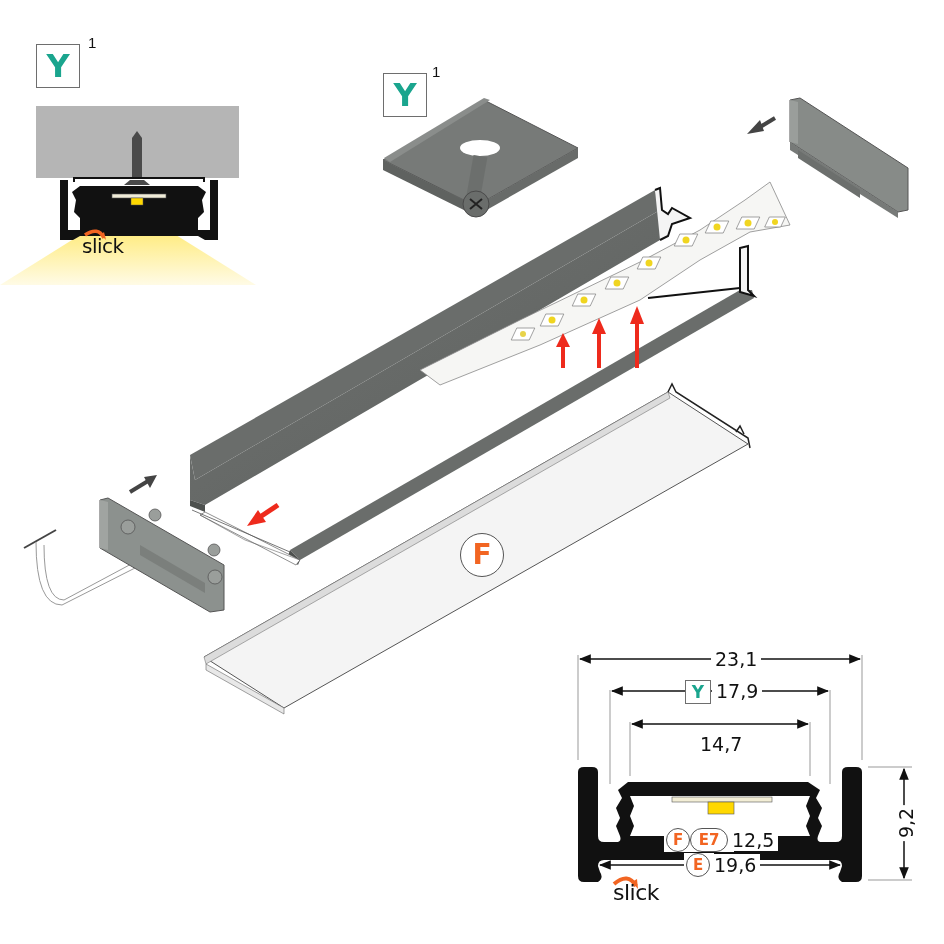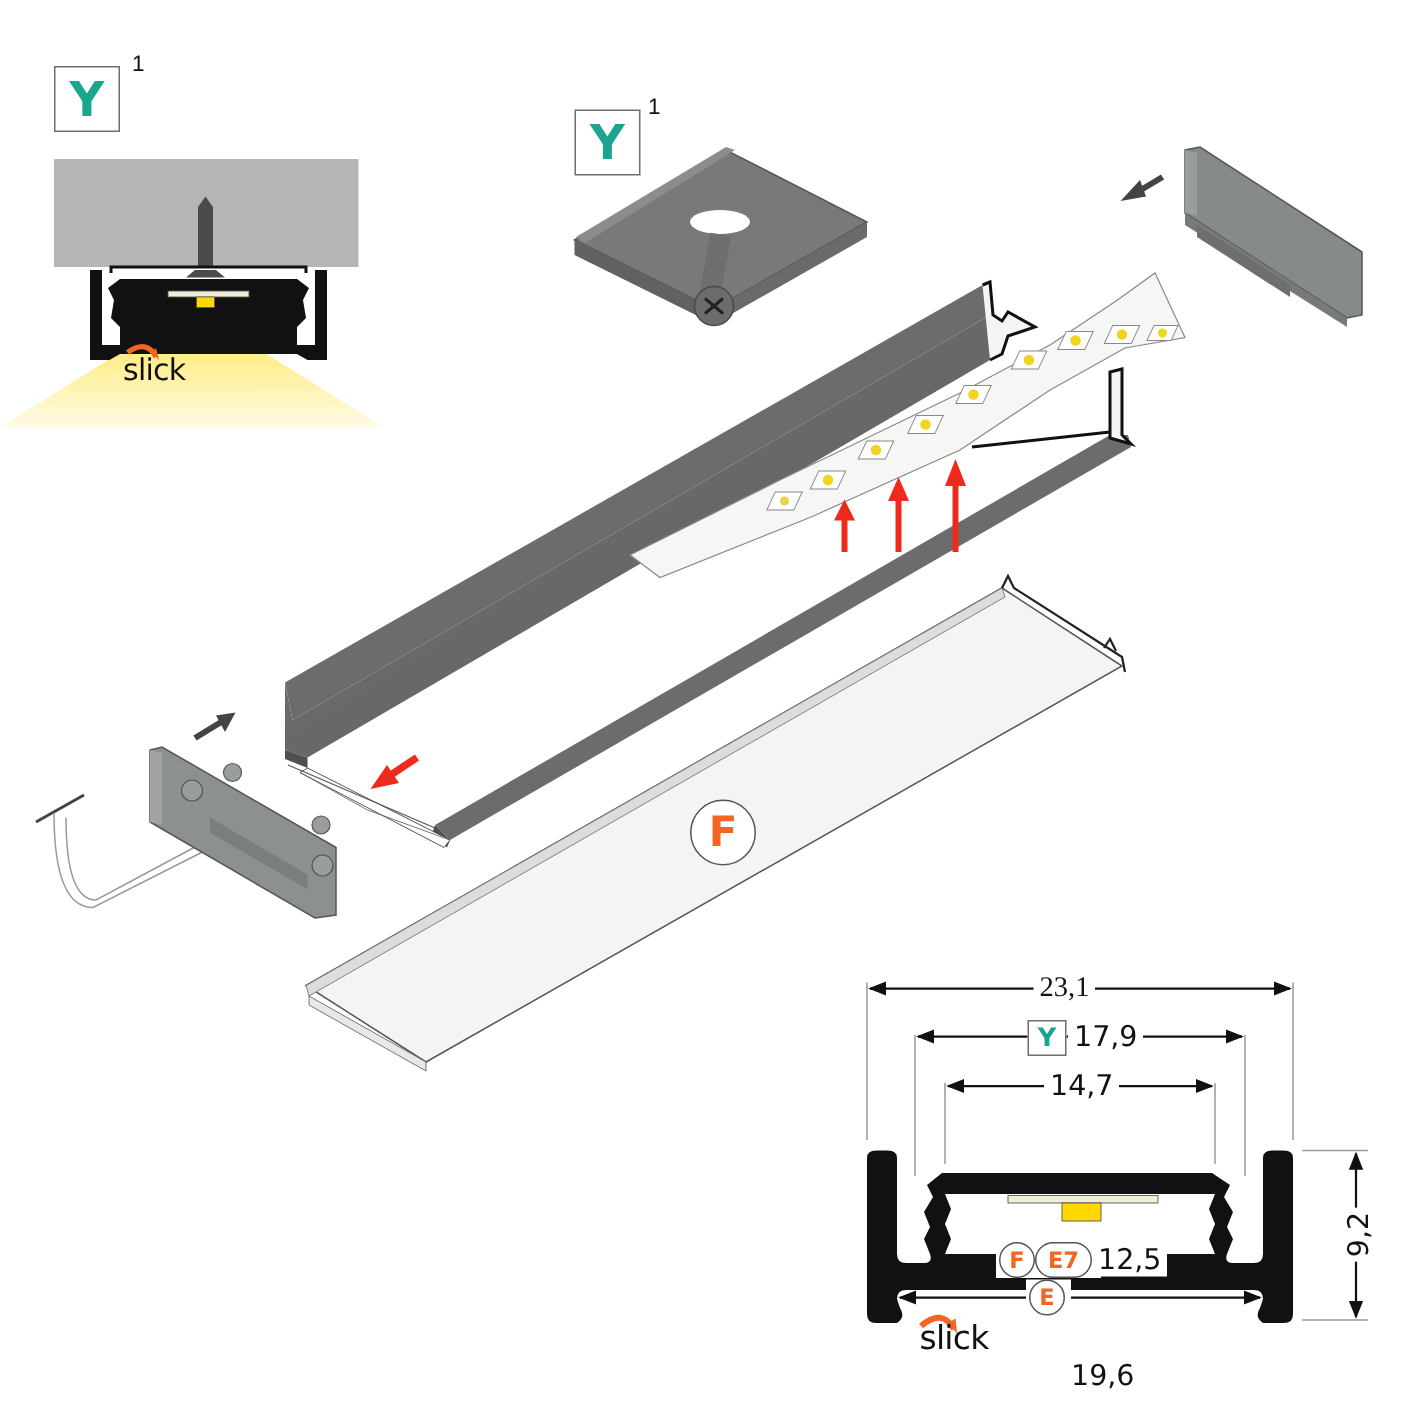--- a/index.html
+++ b/index.html
@@ -219,31 +219,31 @@
 
 <div class="badge-y" style="left:36px; top:44px; width:42px; height:42px; font-size:32px; line-height:42px;">Y</div>
 <div class="sup" style="left:88px; top:34px;">1</div>
 <div class="logo" style="left:82px; top:234px; font-size:20px;">slick</div>
 
 <div class="badge-y" style="left:383px; top:73px; width:42px; height:42px; font-size:32px; line-height:42px;">Y</div>
 <div class="sup" style="left:432px; top:63px;">1</div>
 
 <div class="circ" style="left:460px; top:533px; width:42px; height:42px; font-size:28px; line-height:42px;">F</div>
 
-<div class="dim-label" style="left:689px; top:648px;font-family:Liberation Serif, serif;">23,1</div>
+<div class="dim-label" style="left:711px; top:648px;">23,1</div>
 
 <div class="badge-y" style="left:685px; top:680px; width:24px; height:22px; font-size:17px; line-height:22px; border-width:1px;">Y</div>
 <div class="dim-label" style="left:712px; top:680px;">17,9</div>
 
-<div class="dim-label" style="left:696px; top:713px;">14,7</div>
+<div class="dim-label" style="left:696px; top:733px;">14,7</div>
 
 <div class="abs" style="left:664px; top:828px; width:70px; height:24px; background:#fff;"></div>
 <div class="circ" style="left:666px; top:828px; width:22px; height:22px; font-size:15px; line-height:22px;">F</div>
 <div class="pill" style="left:690px; top:828px; width:36px; height:22px; font-size:15px; line-height:22px;">E7</div>
 <div class="dim-label" style="left:728px; top:829px;">12,5</div>
 
 <div class="abs" style="left:684px; top:853px; width:30px; height:24px; background:#fff;"></div>
 <div class="circ" style="left:686px; top:853px; width:22px; height:22px; font-size:15px; line-height:22px;">E</div>
-<div class="dim-label" style="left:710px; top:906px;">19,6</div>
+<div class="dim-label" style="left:710px; top:854px;">19,6</div>
 
 <div class="dim-label" style="left:888px; top:812px; transform:rotate(-90deg); transform-origin:center; padding:0 3px;">9,2</div>
 
 <div class="logo" style="left:613px; top:880px; font-size:22px;">slick</div>
 
 </body></html>

